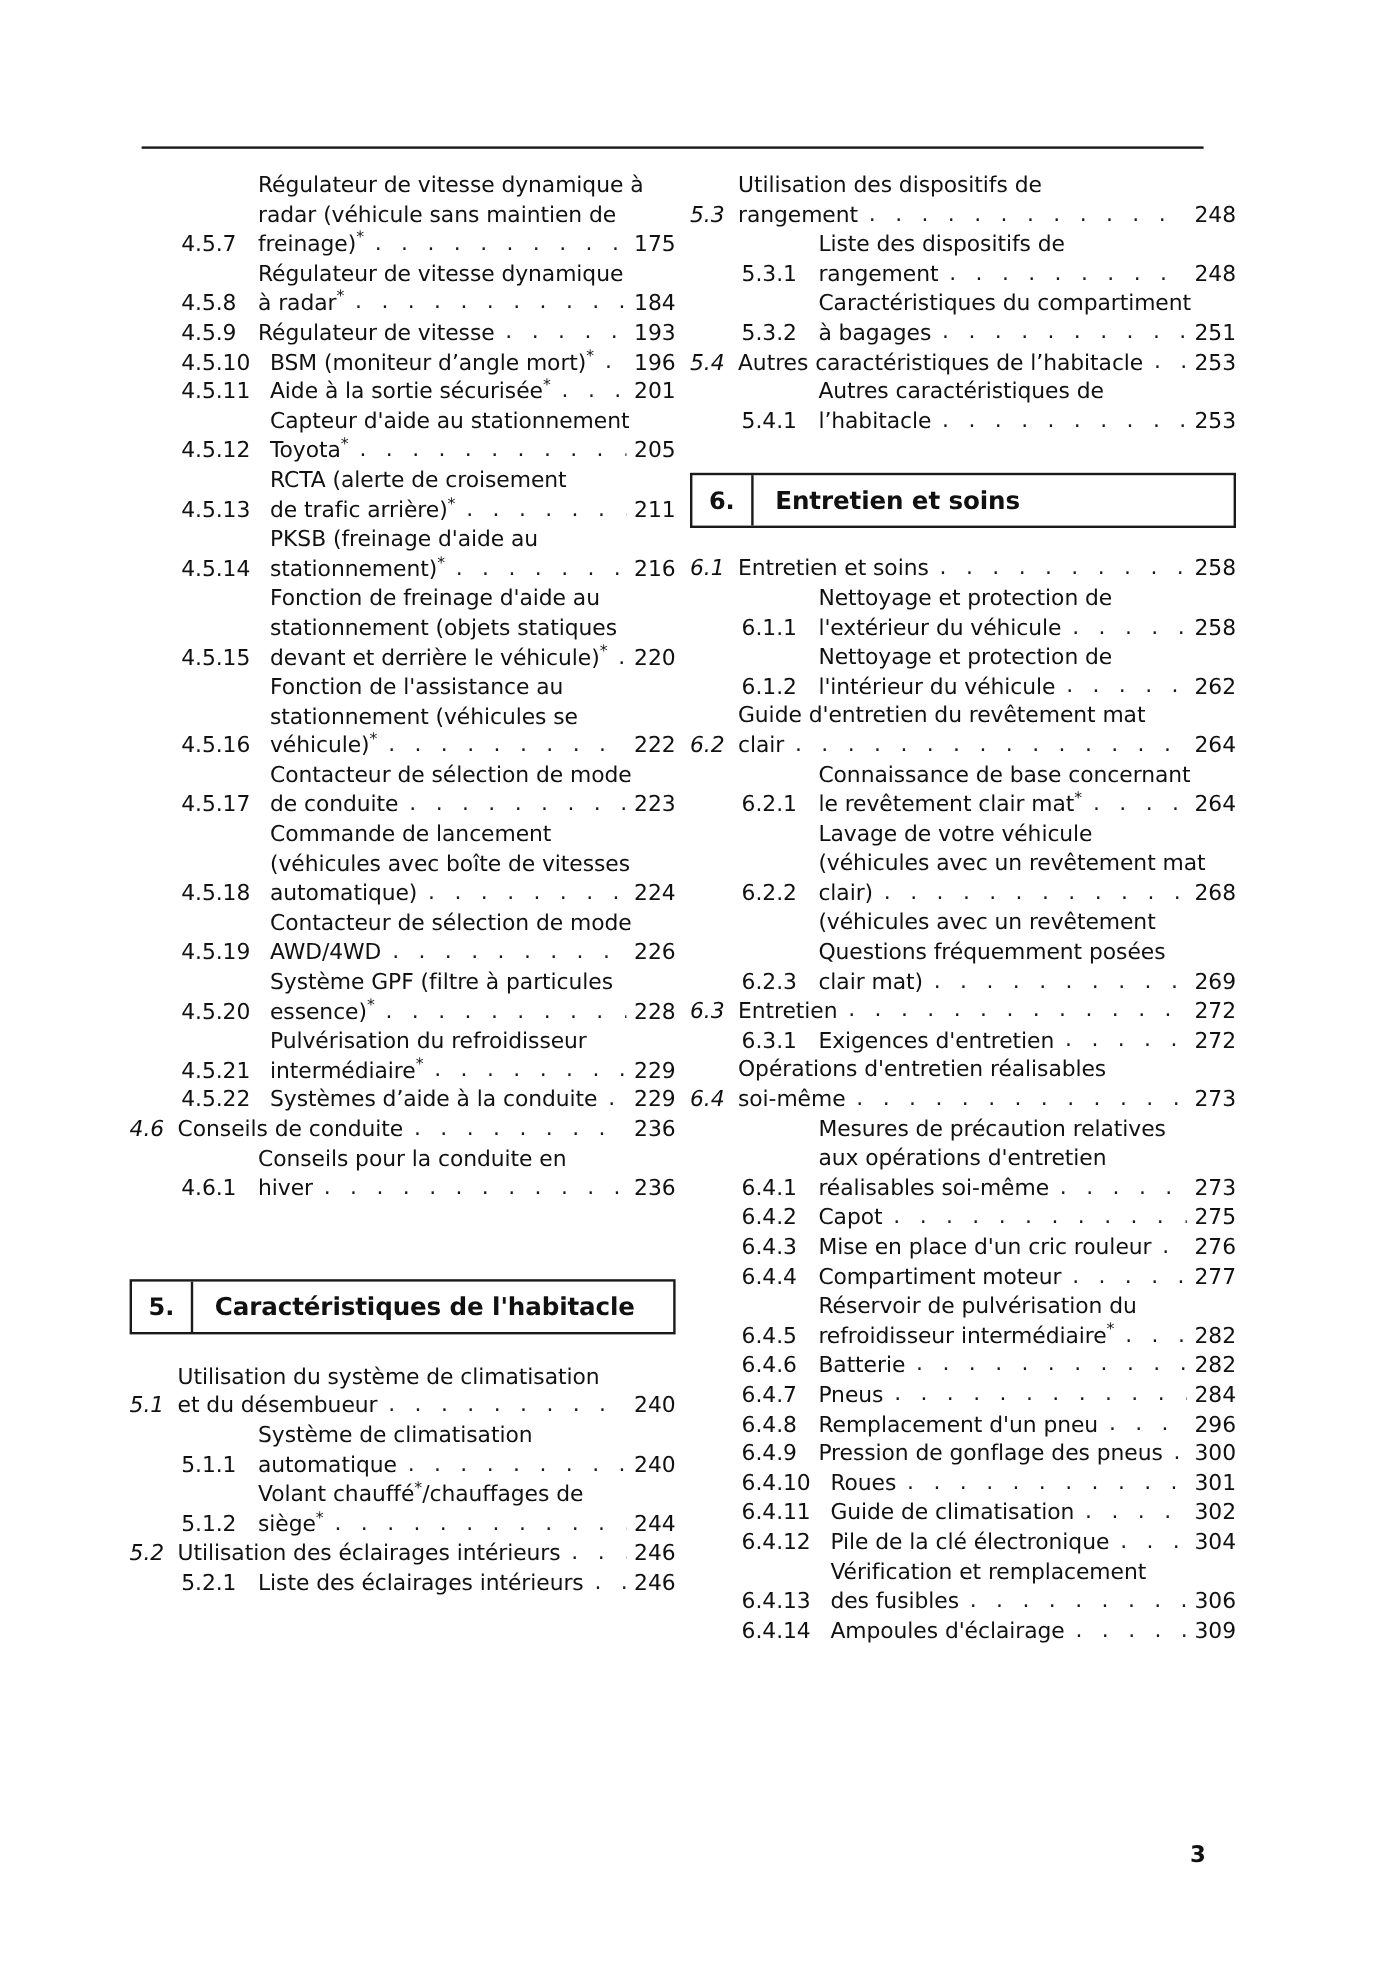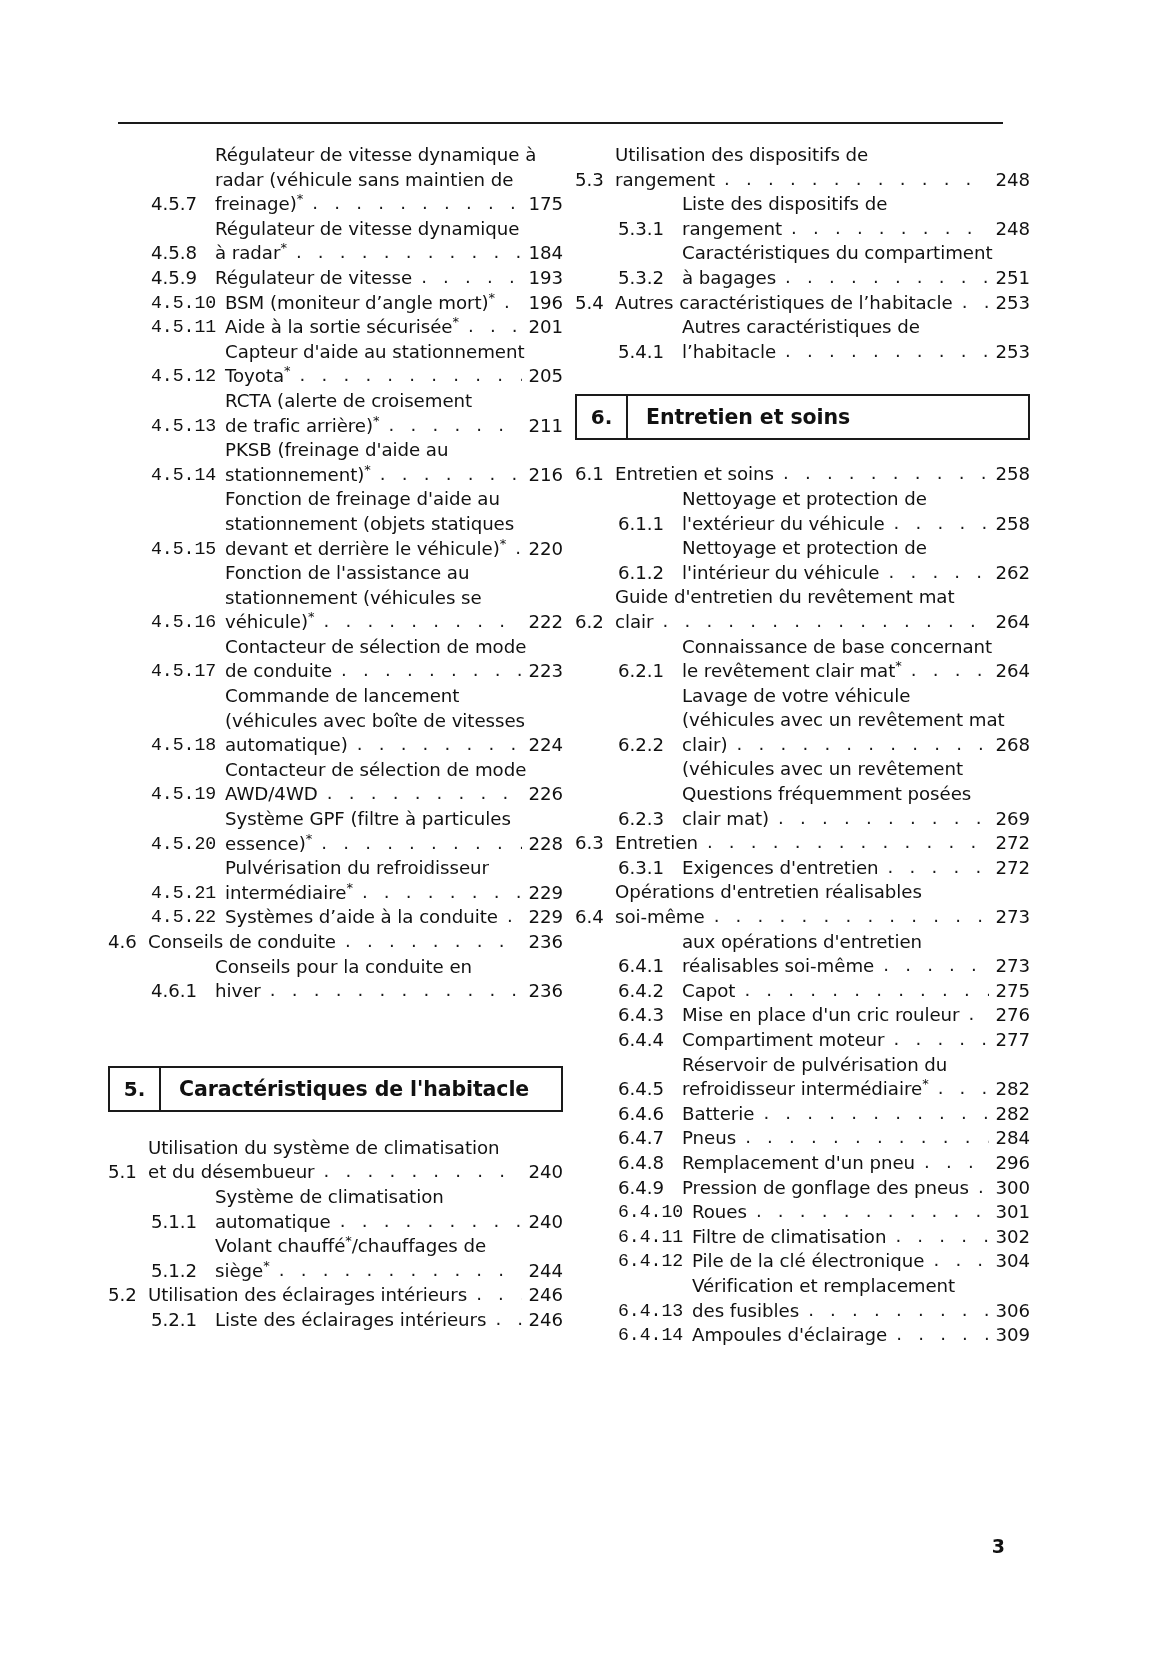--- a/index.html
+++ b/index.html
@@ -58,27 +58,27 @@
     text-align: left;
     white-space: nowrap;
     padding-right: 7px;
   }
   .entry .body {
     flex: 1 1 auto;
     min-width: 0;
   }
   
   .lvl1 { padding-left: 0px; }
-  .lvl1 > .num { width: 40px; }
+  .lvl1 > .num { width: 40px; font-style: italic; }
   
   .lvl2 { padding-left: 43px; }
   .lvl2 > .num { width: 64px; }
   
   .lvl2.wide { padding-left: 43px; }
-  .lvl2.wide > .num { width: 74px; font-family: Liberation Mono, monospace; }
+  .lvl2.wide > .num { width: 74px; }
   .line {
     display: block;
     white-space: nowrap;
   }
   
   .lastline {
     display: flex;
     align-items: baseline;
     width: 100%;
   }
@@ -591,20 +591,21 @@
               <span class="lastline">
                 <span class="txt">soi-même</span>
                 <span class="leader">. . . . . . . . . . . . . . . . . . . . . . . . . . . . . . . . . . . . . . . . . .</span>
                 <span class="pg">273</span>
               </span>
             </span>
           </div>
           <div class="entry lvl2">
             <span class="num">6.4.1</span>
             <span class="body">
+              <span class="line">Mesures de précaution relatives</span>
               <span class="line">aux opérations d'entretien</span>
               <span class="lastline">
                 <span class="txt">réalisables soi-même</span>
                 <span class="leader">. . . . . . . . . . . . . . . . . . . . . . . . . . . . . . . . . . . . . . . . . .</span>
                 <span class="pg">273</span>
               </span>
             </span>
           </div>
           <div class="entry lvl2">
             <span class="num">6.4.2</span>
@@ -694,21 +695,21 @@
                 <span class="txt">Roues</span>
                 <span class="leader">. . . . . . . . . . . . . . . . . . . . . . . . . . . . . . . . . . . . . . . . . .</span>
                 <span class="pg">301</span>
               </span>
             </span>
           </div>
           <div class="entry lvl2 wide">
             <span class="num">6.4.11</span>
             <span class="body">
               <span class="lastline">
-                <span class="txt">Filtre de climatisation</span>
+                <span class="txt">Guide de climatisation</span>
                 <span class="leader">. . . . . . . . . . . . . . . . . . . . . . . . . . . . . . . . . . . . . . . . . .</span>
                 <span class="pg">302</span>
               </span>
             </span>
           </div>
           <div class="entry lvl2 wide">
             <span class="num">6.4.12</span>
             <span class="body">
               <span class="lastline">
                 <span class="txt">Pile de la clé électronique</span>

